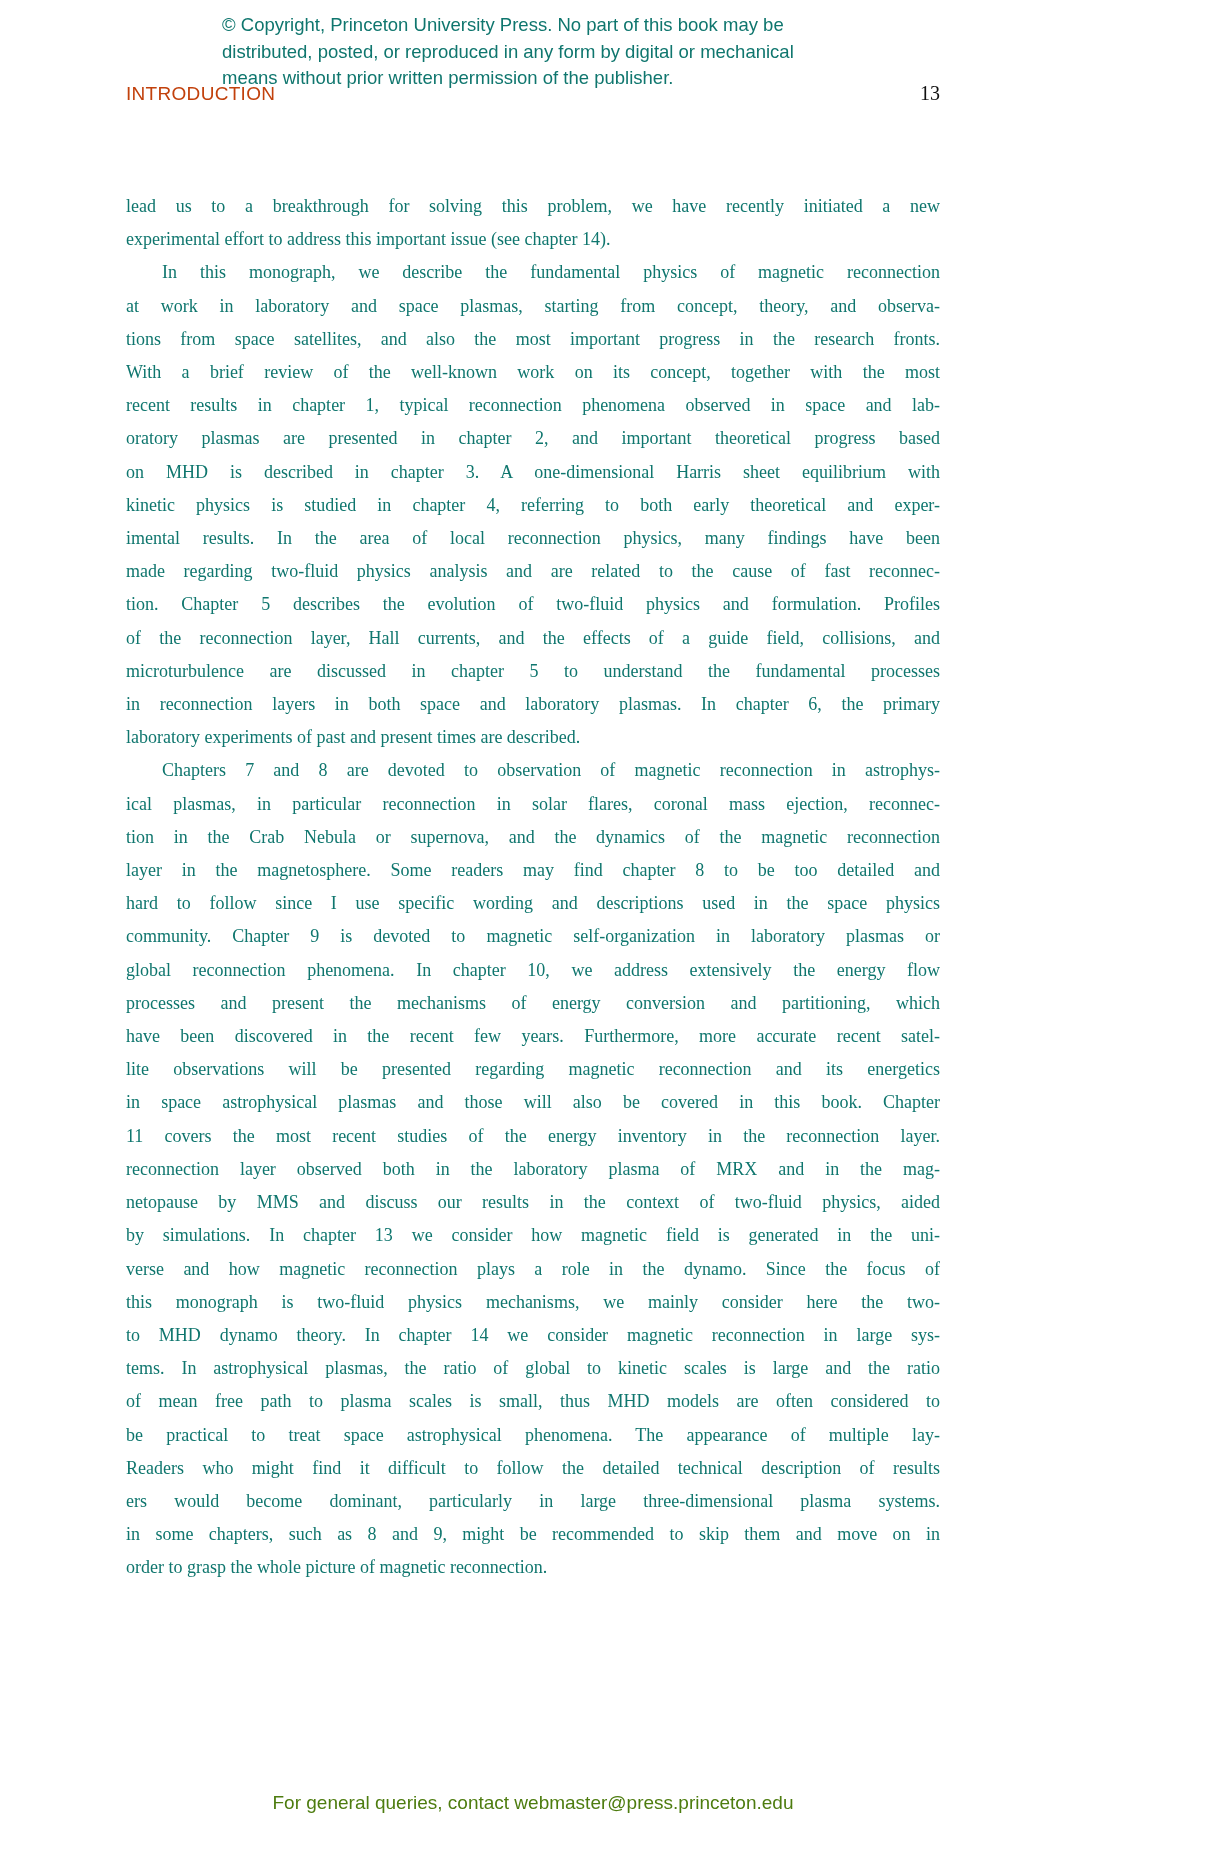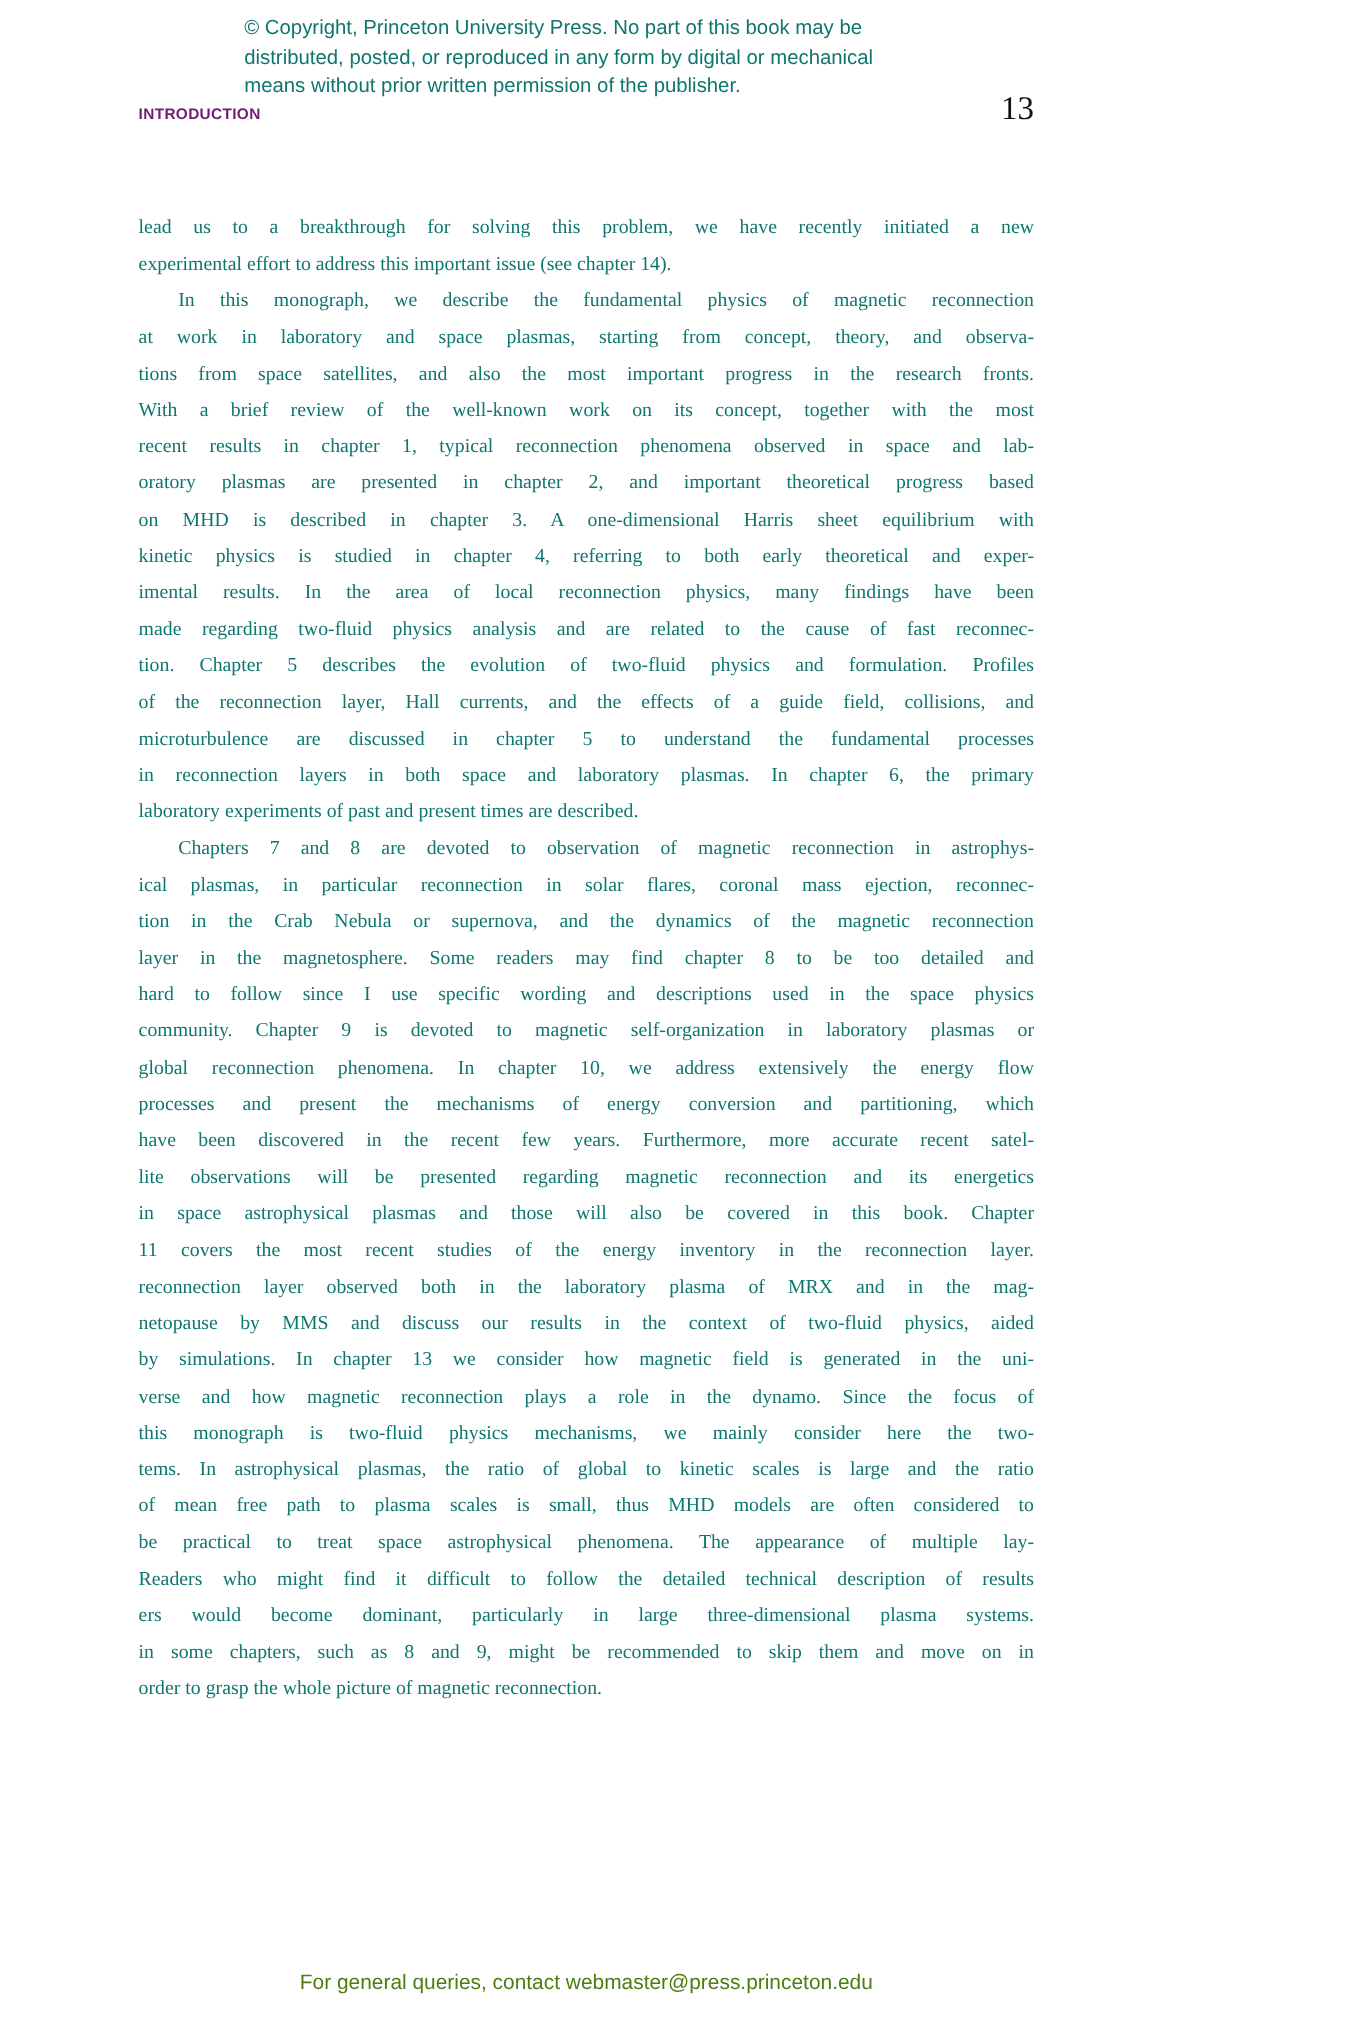--- a/index.html
+++ b/index.html
@@ -28,28 +28,27 @@
     position: absolute;
     left: 126px;
     top: 82px;
     width: 814px;
     display: flex;
     justify-content: space-between;
     align-items: baseline;
   }
   .running-header .section {
     font-family: "Liberation Sans", sans-serif;
-    font-size: 14px;
+    font-size: 19px;
     letter-spacing: 0.3px;
-    color: #701a75;
-    font-weight: bold;
+    color: #c2410c;
   }
   .running-header .page-number {
     font-family: "Liberation Serif", serif;
-    font-size: 30px;
+    font-size: 20px;
     color: #101010;
   }
   .body-text {
     position: absolute;
     left: 126px;
     top: 190px;
     width: 814px;
     font-family: "Liberation Serif", serif;
     font-size: 18px;
     line-height: 33.2px;
@@ -120,20 +119,21 @@
       <div class="body-line">processes and present the mechanisms of energy conversion and partitioning, which</div>
       <div class="body-line">have been discovered in the recent few years. Furthermore, more accurate recent satel-</div>
       <div class="body-line">lite observations will be presented regarding magnetic reconnection and its energetics</div>
       <div class="body-line">in space astrophysical plasmas and those will also be covered in this book. Chapter</div>
       <div class="body-line">11 covers the most recent studies of the energy inventory in the reconnection layer.</div>
       <div class="body-line">reconnection layer observed both in the laboratory plasma of MRX and in the mag-</div>
       <div class="body-line">netopause by MMS and discuss our results in the context of two-fluid physics, aided</div>
       <div class="body-line">by simulations. In chapter 13 we consider how magnetic field is generated in the uni-</div>
       <div class="body-line">verse and how magnetic reconnection plays a role in the dynamo. Since the focus of</div>
       <div class="body-line">this monograph is two-fluid physics mechanisms, we mainly consider here the two-</div>
+      <div class="body-line">to MHD dynamo theory. In chapter 14 we consider magnetic reconnection in large sys-</div>
       <div class="body-line">tems. In astrophysical plasmas, the ratio of global to kinetic scales is large and the ratio</div>
       <div class="body-line">of mean free path to plasma scales is small, thus MHD models are often considered to</div>
       <div class="body-line">be practical to treat space astrophysical phenomena. The appearance of multiple lay-</div>
       <div class="body-line">Readers who might find it difficult to follow the detailed technical description of results</div>
       <div class="body-line">ers would become dominant, particularly in large three-dimensional plasma systems.</div>
       <div class="body-line">in some chapters, such as 8 and 9, might be recommended to skip them and move on in</div>
       <div class="body-line last">order to grasp the whole picture of magnetic reconnection.</div>
     </div>
 
   <div class="page-footer">

